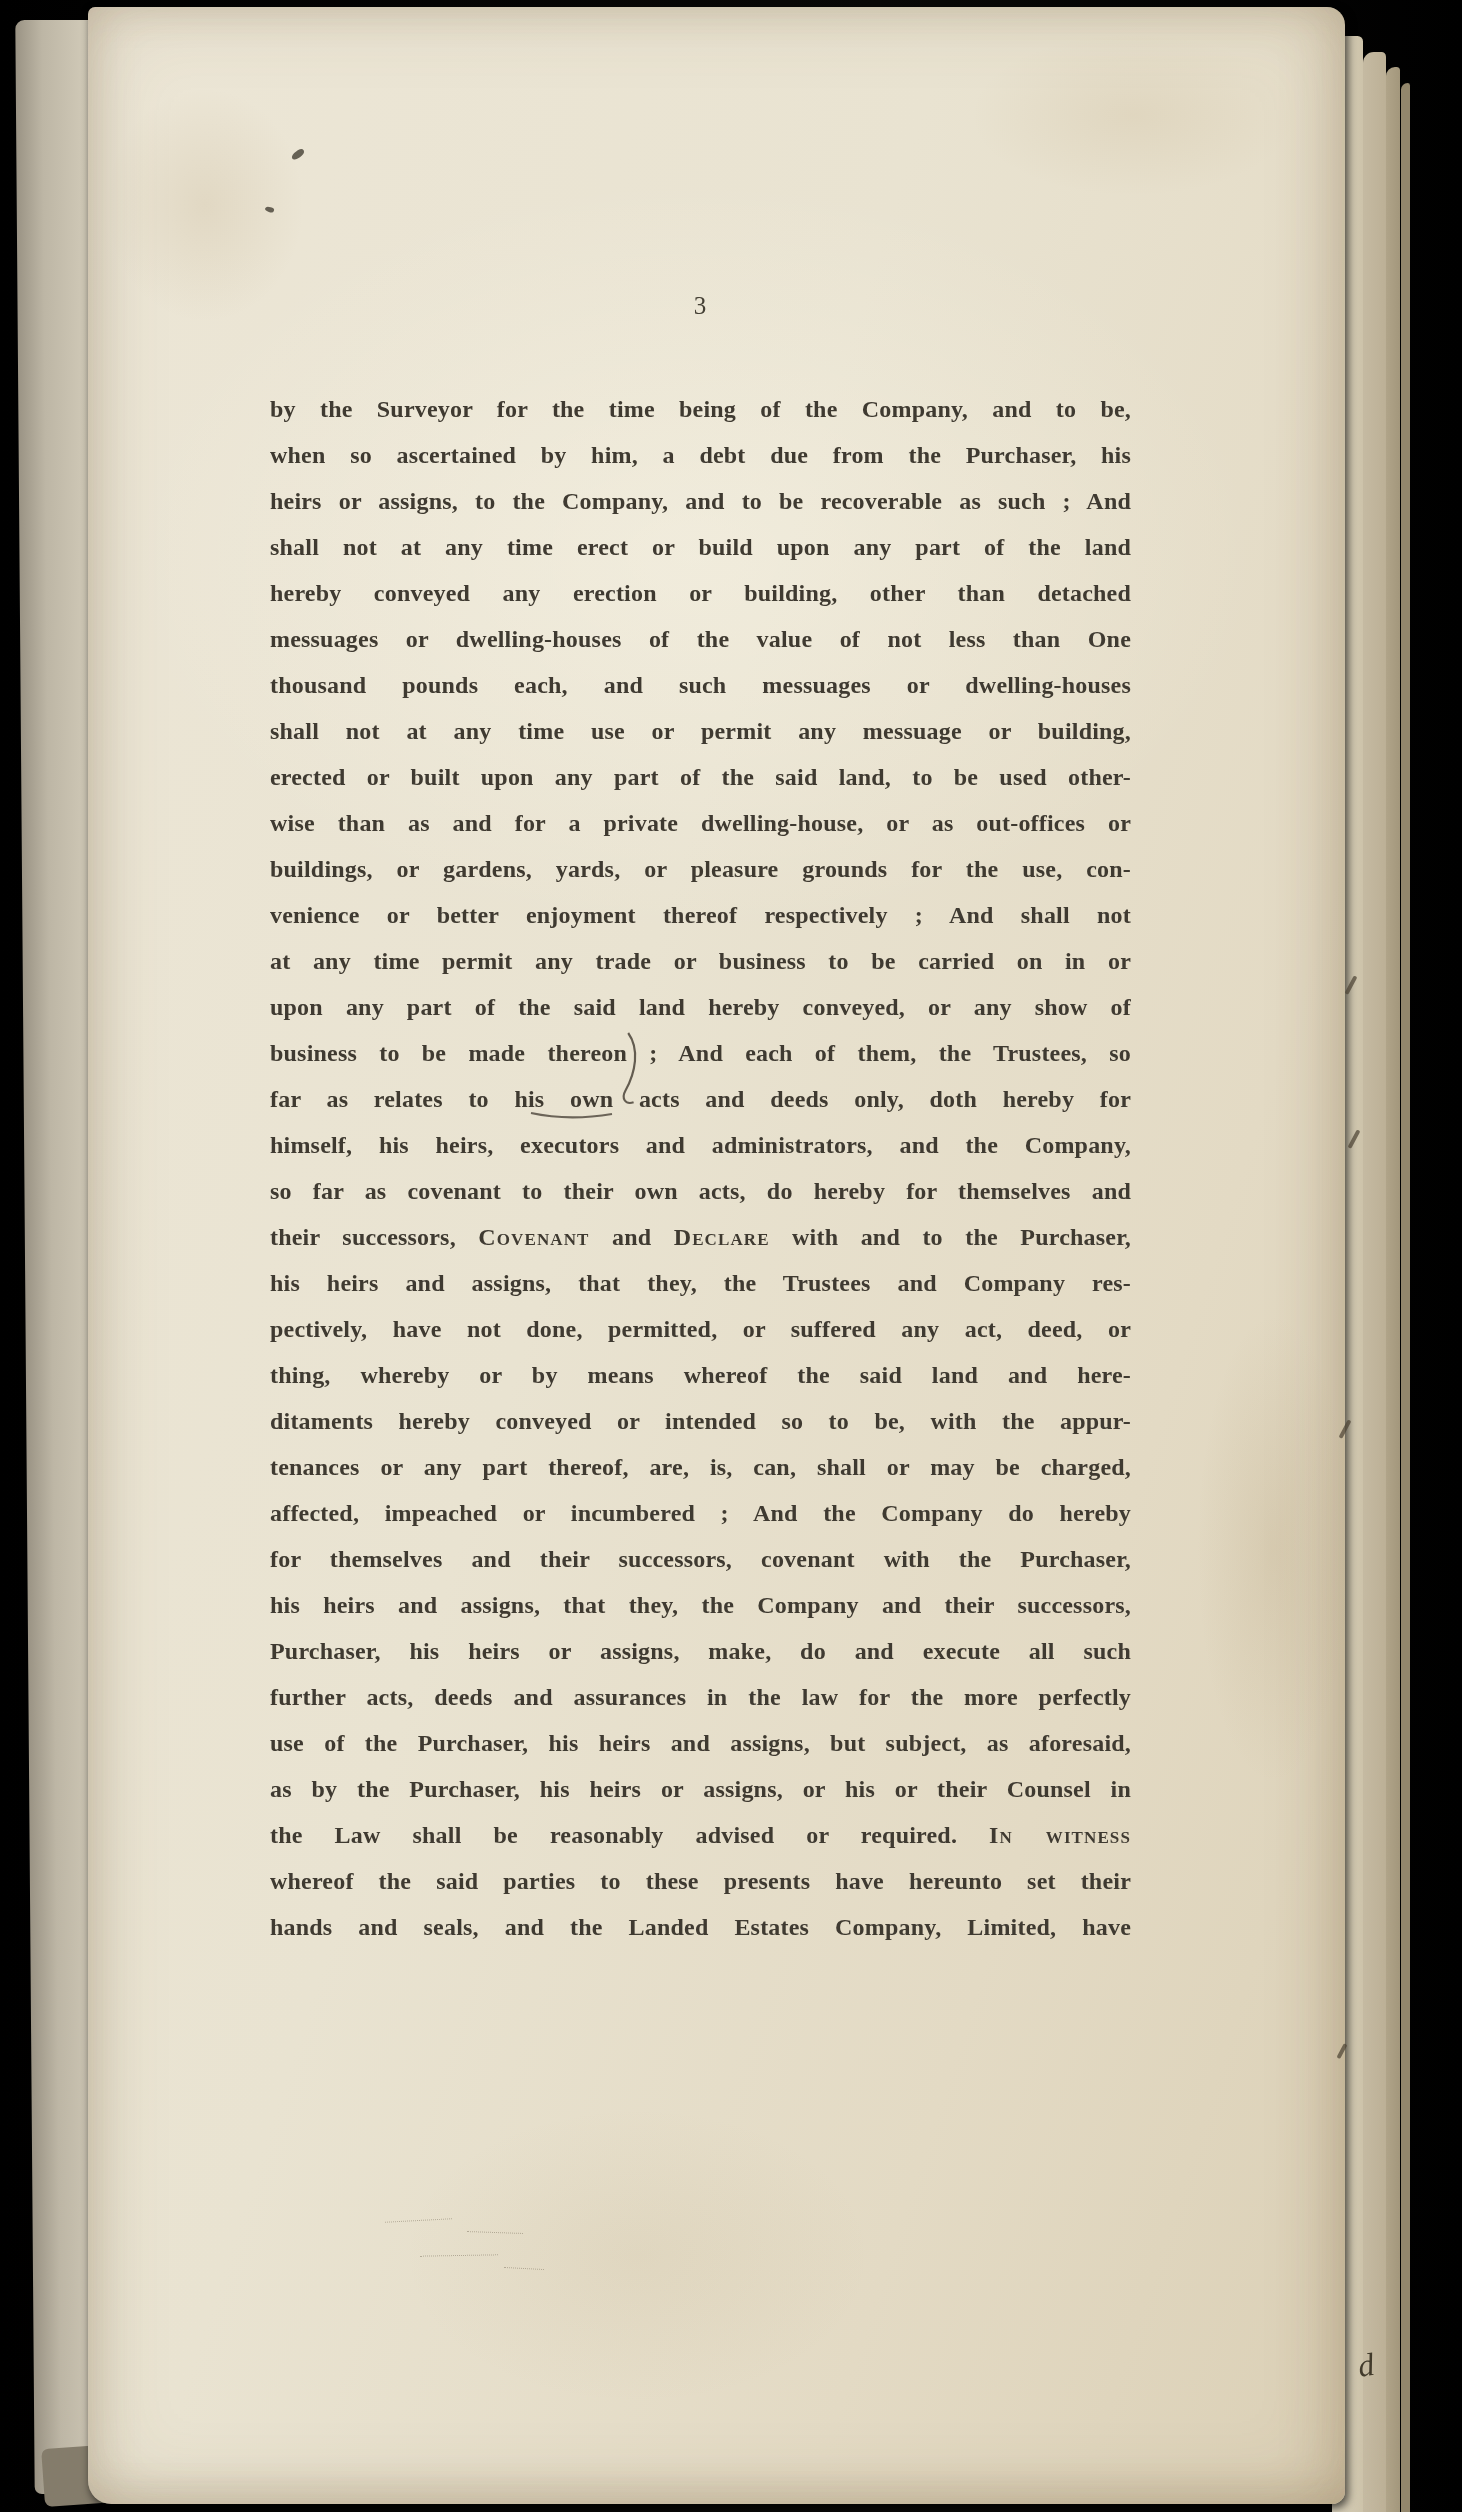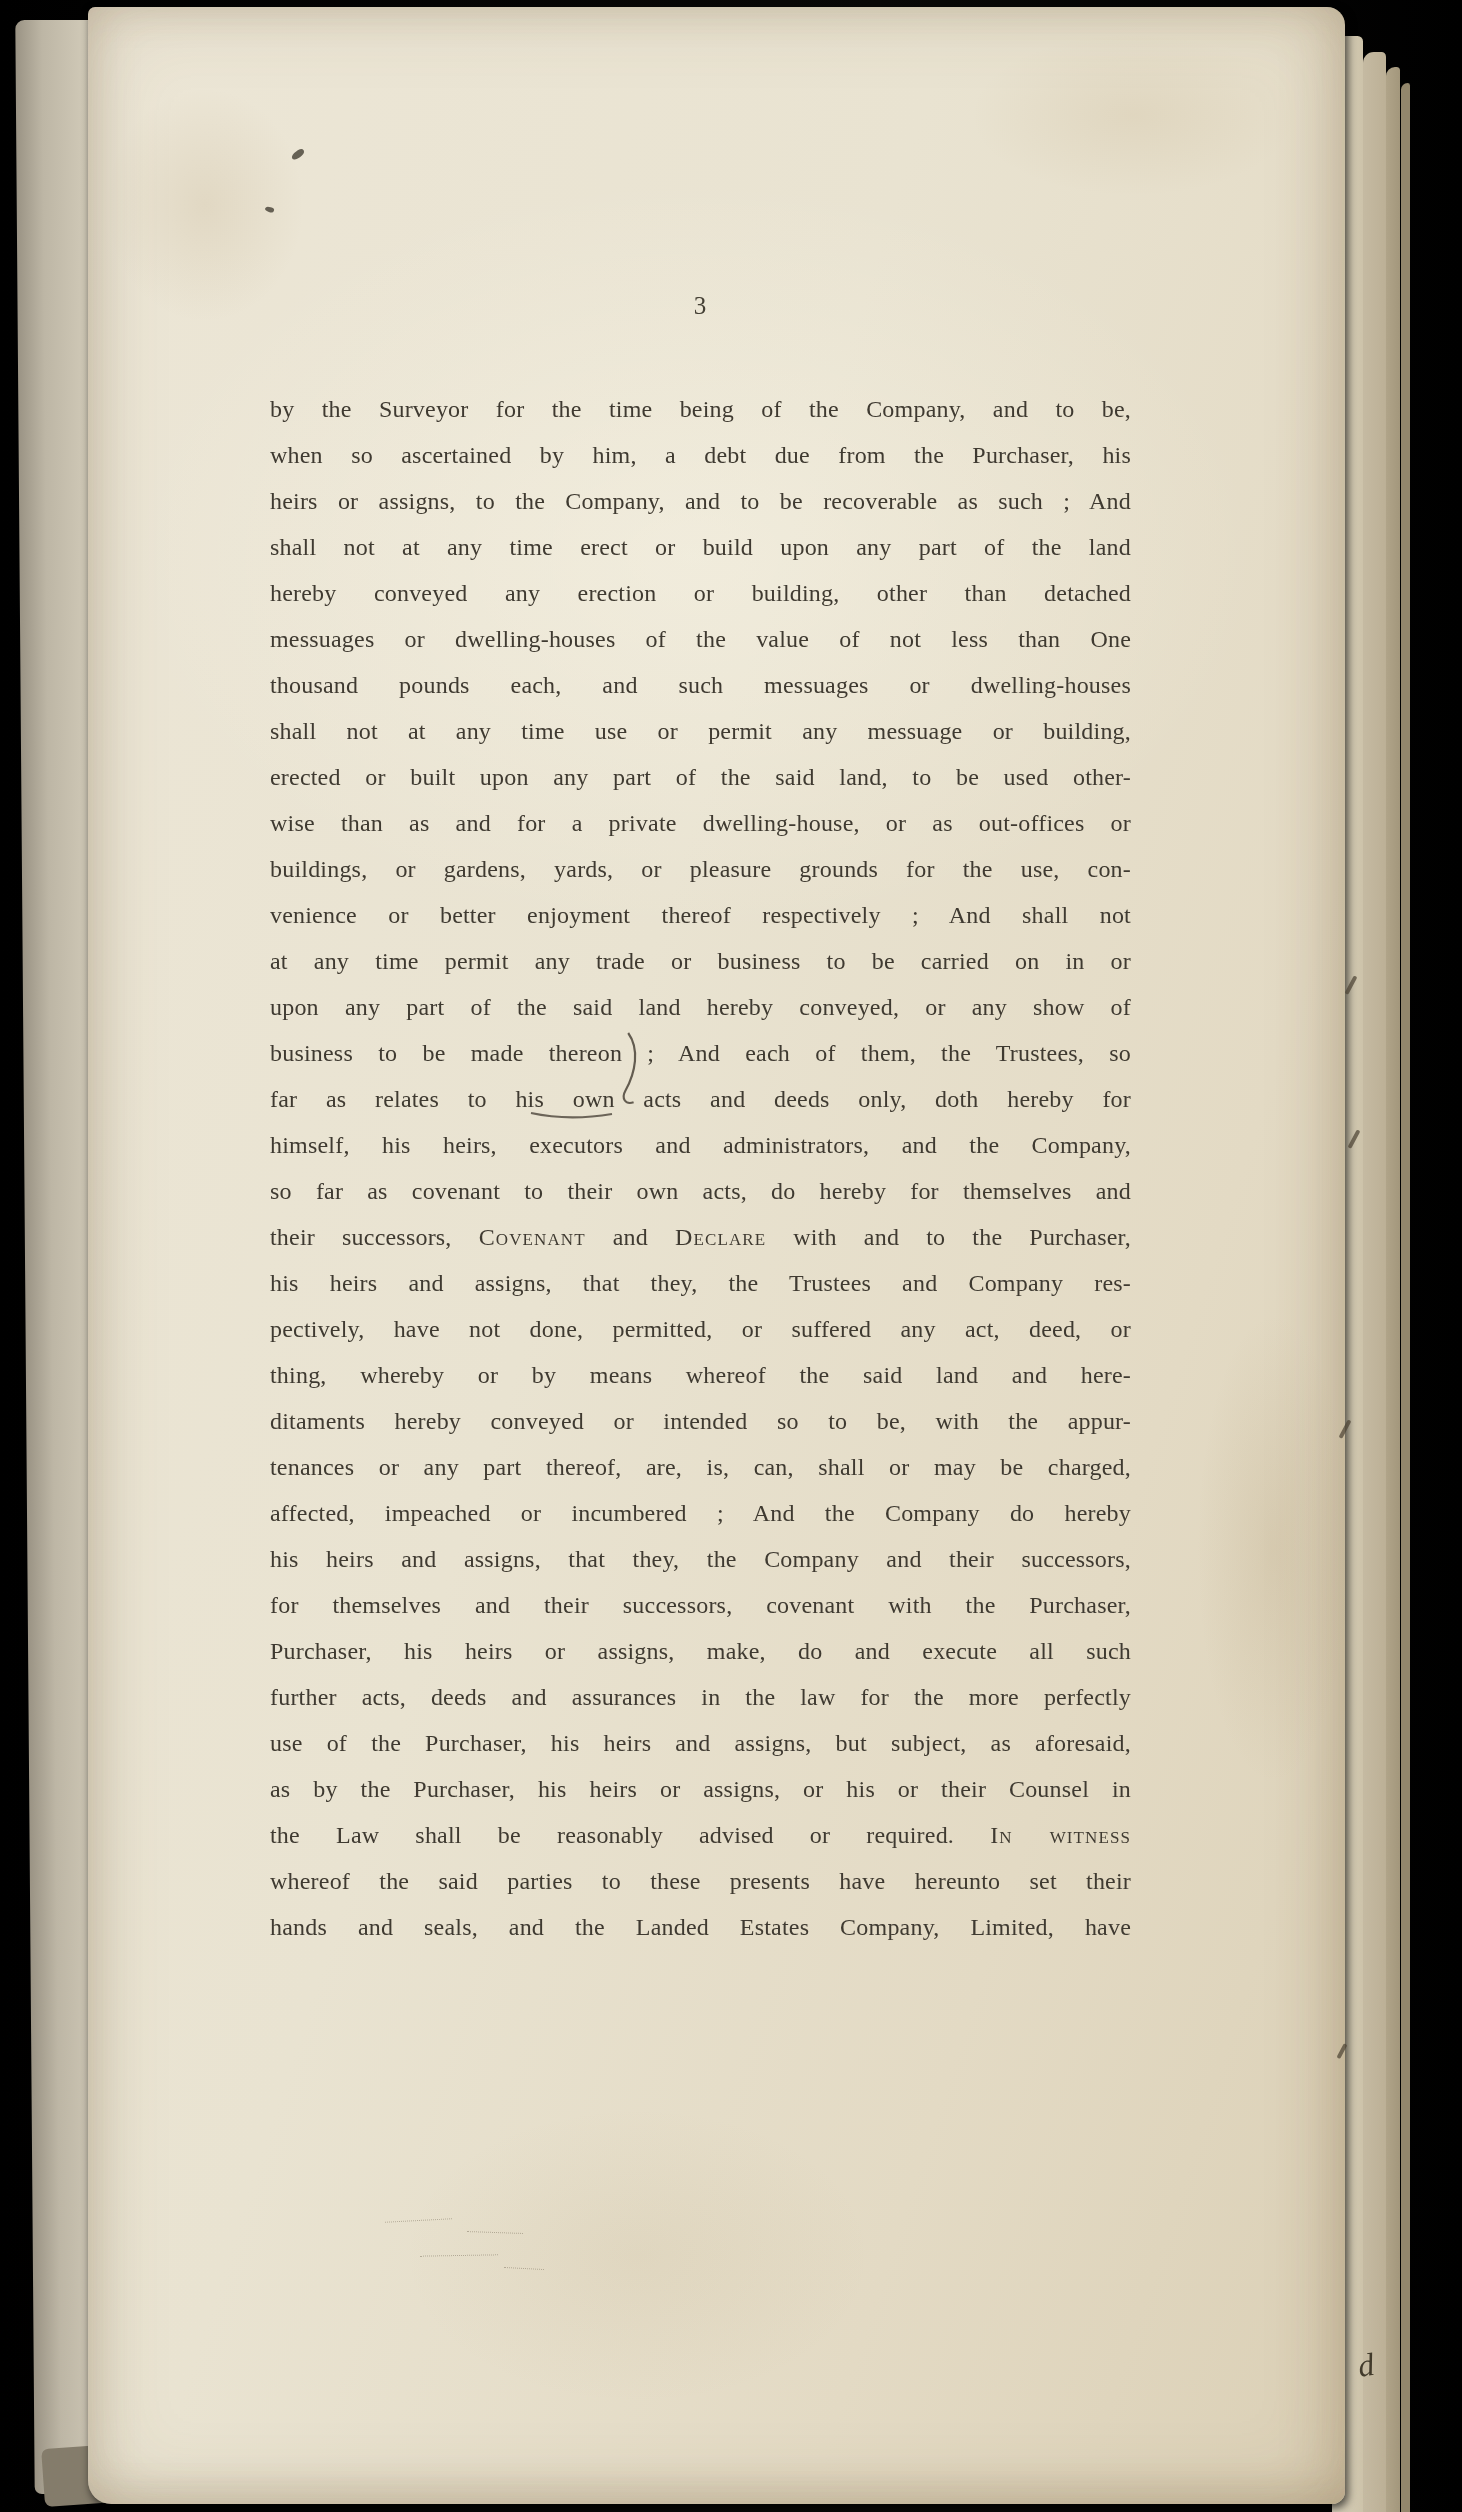--- a/index.html
+++ b/index.html
@@ -74,20 +74,21 @@
 
   .text-block {
     position: absolute; left: 182px; top: 379px; width: 861px;
     font-size: 24px; color: #3f3a31;
     letter-spacing: 0.2px;
   }
   .text-line {
     height: 46px; line-height: 46px;
     text-align: justify; text-align-last: justify;
     overflow: hidden;
+    font-weight: bold;
   }
   .text-line .sc {
     font-variant: small-caps;
     letter-spacing: 1.1px;
   }
 
   
   .proof-mark {
     position: absolute; left: 416px; top: 1017px;
     z-index: 3; pointer-events: none;
@@ -162,22 +163,22 @@
         <div class="text-line"><span>far as relates to his own acts and deeds only, doth hereby for</span></div>
         <div class="text-line"><span>himself, his heirs, executors and administrators, and the Company,</span></div>
         <div class="text-line"><span>so far as covenant to their own acts, do hereby for themselves and</span></div>
         <div class="text-line"><span>their successors, </span><span class="sc">Covenant</span><span> and </span><span class="sc">Declare</span><span> with and to the Purchaser,</span></div>
         <div class="text-line"><span>his heirs and assigns, that they, the Trustees and Company res-</span></div>
         <div class="text-line"><span>pectively, have not done, permitted, or suffered any act, deed, or</span></div>
         <div class="text-line"><span>thing, whereby or by means whereof the said land and here-</span></div>
         <div class="text-line"><span>ditaments hereby conveyed or intended so to be, with the appur-</span></div>
         <div class="text-line"><span>tenances or any part thereof, are, is, can, shall or may be charged,</span></div>
         <div class="text-line"><span>affected, impeached or incumbered ; And the Company do hereby</span></div>
+        <div class="text-line"><span>for themselves and their successors, covenant with the Purchaser,</span></div>
         <div class="text-line"><span>his heirs and assigns, that they, the Company and their successors,</span></div>
-        <div class="text-line"><span>for themselves and their successors, covenant with the Purchaser,</span></div>
         <div class="text-line"><span>Purchaser, his heirs or assigns, make, do and execute all such</span></div>
         <div class="text-line"><span>further acts, deeds and assurances in the law for the more perfectly</span></div>
         <div class="text-line"><span>use of the Purchaser, his heirs and assigns, but subject, as aforesaid,</span></div>
         <div class="text-line"><span>as by the Purchaser, his heirs or assigns, or his or their Counsel in</span></div>
         <div class="text-line"><span>the Law shall be reasonably advised or required. </span><span class="sc">In witness</span></div>
         <div class="text-line"><span>whereof the said parties to these presents have hereunto set their</span></div>
         <div class="text-line"><span>hands and seals, and the Landed Estates Company, Limited, have</span></div>
       </div>
 
     <svg class="proof-mark" width="171" height="108" viewBox="0 0 190 120">

